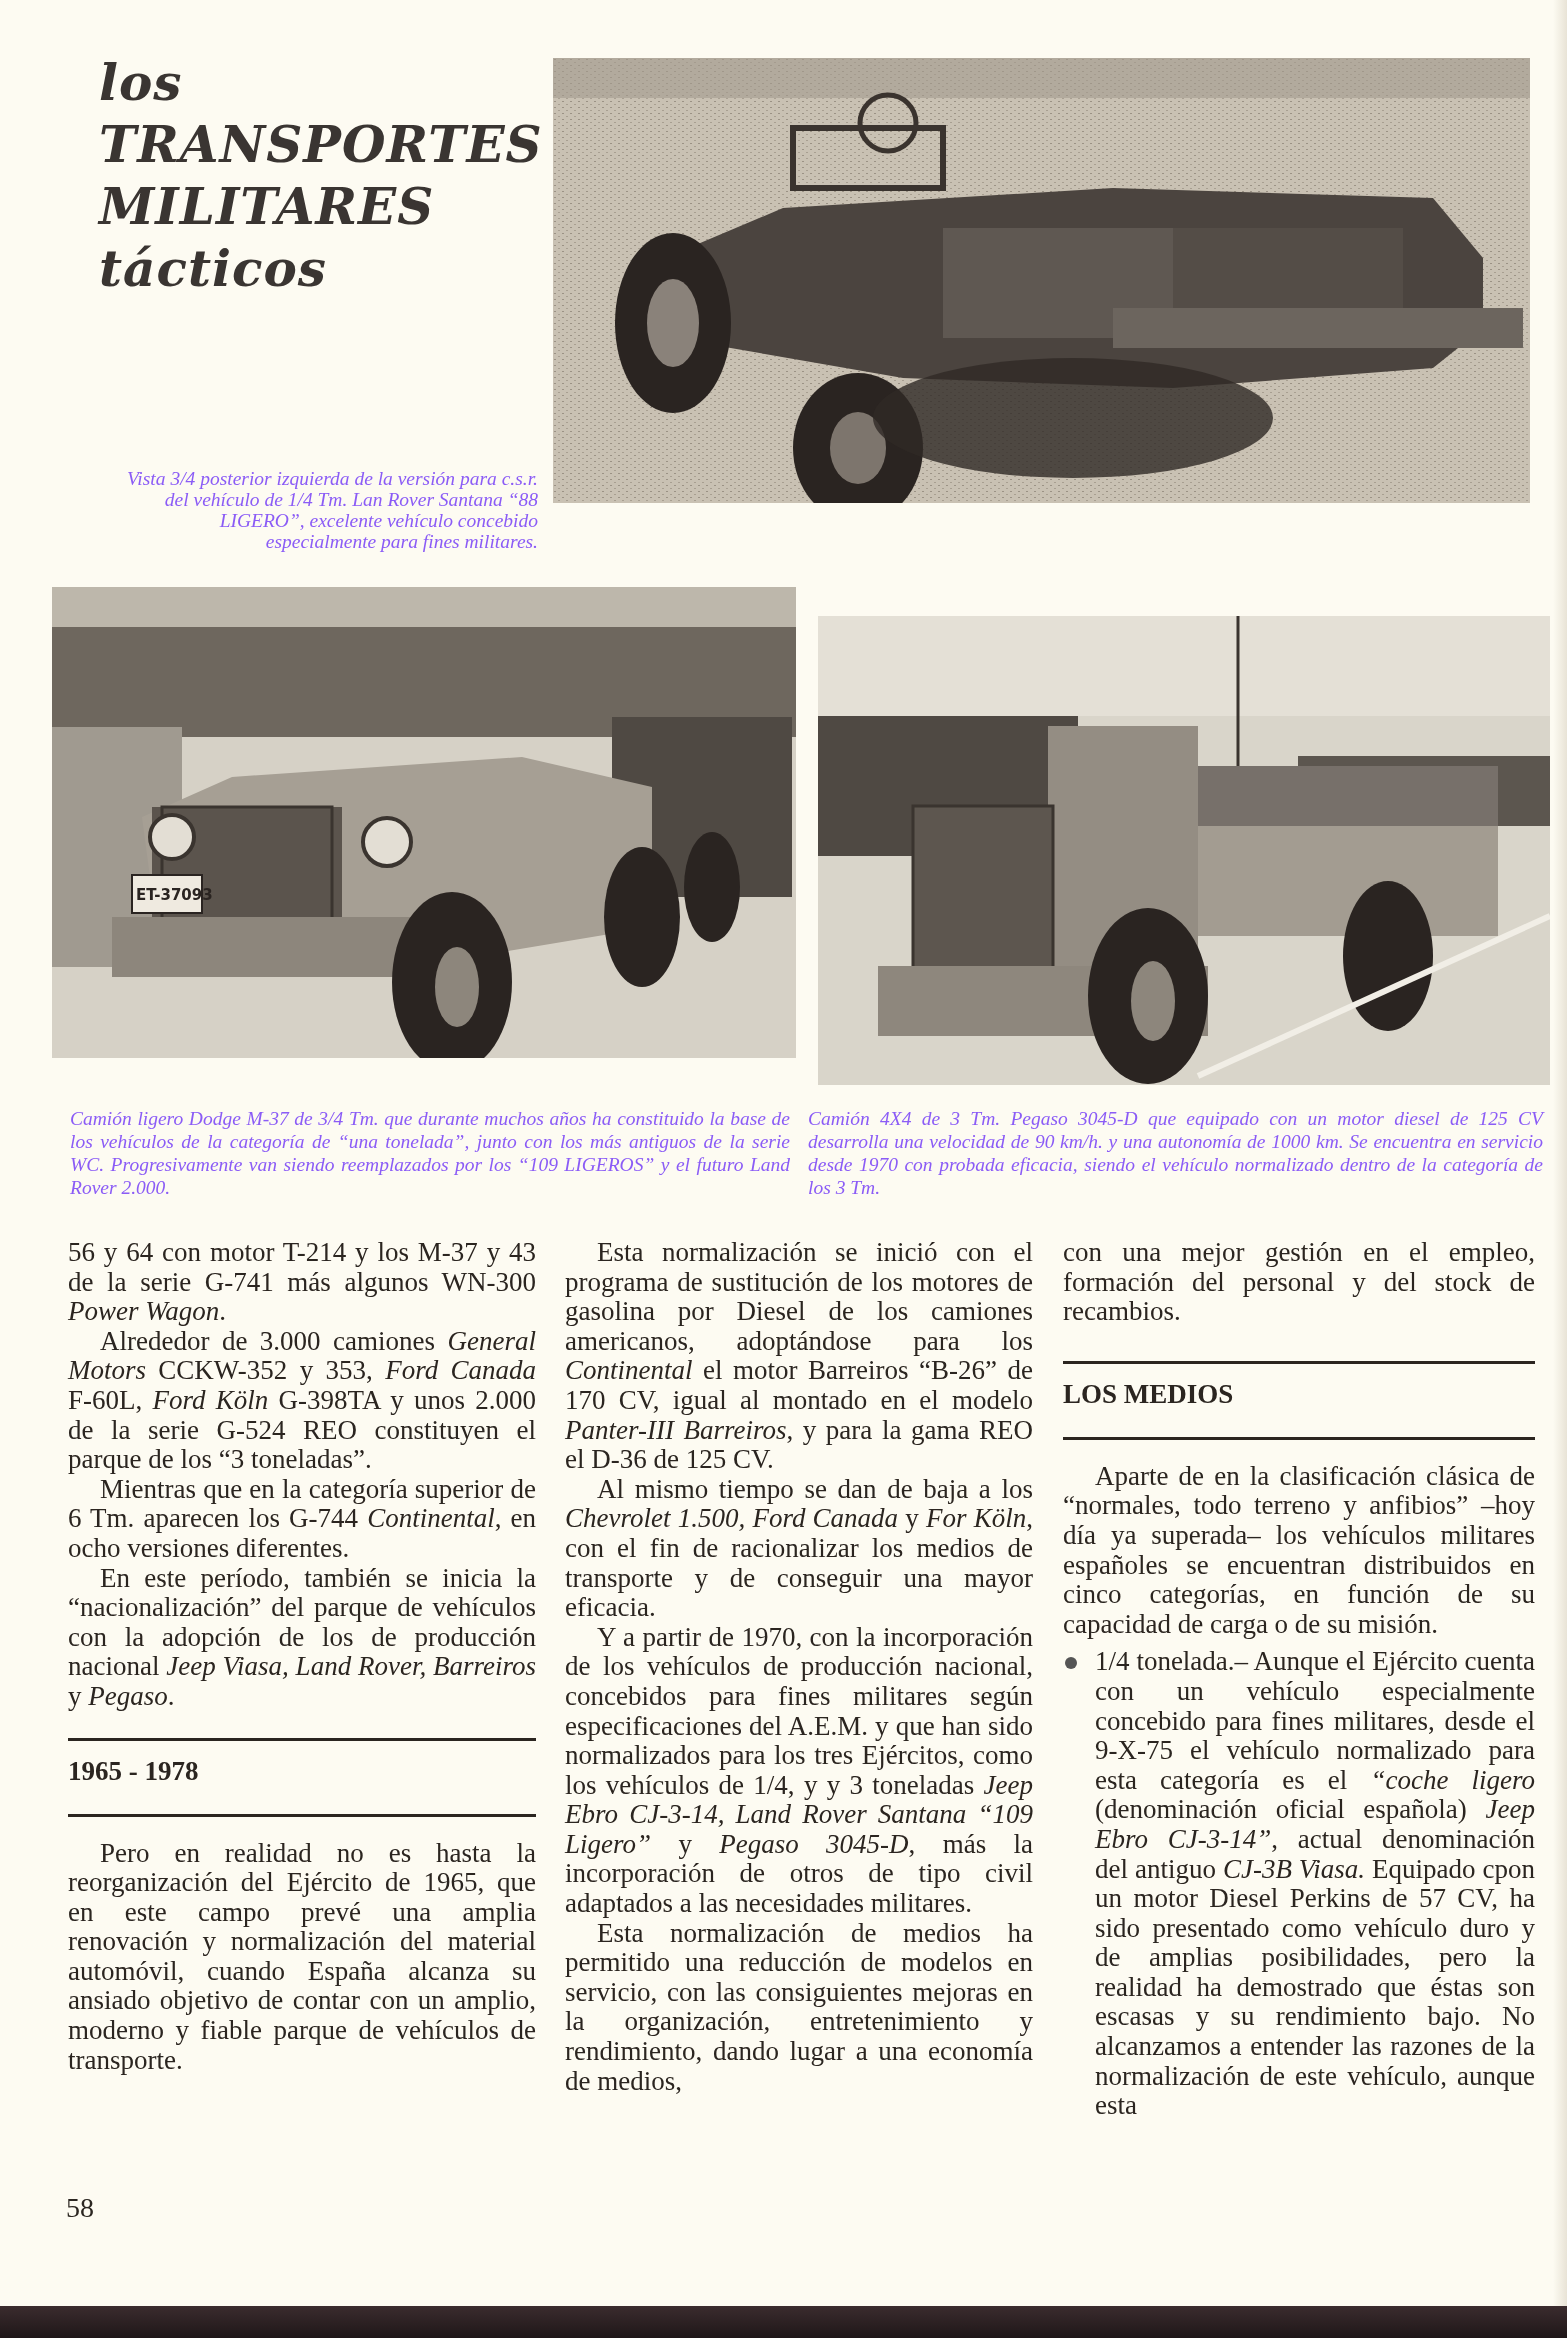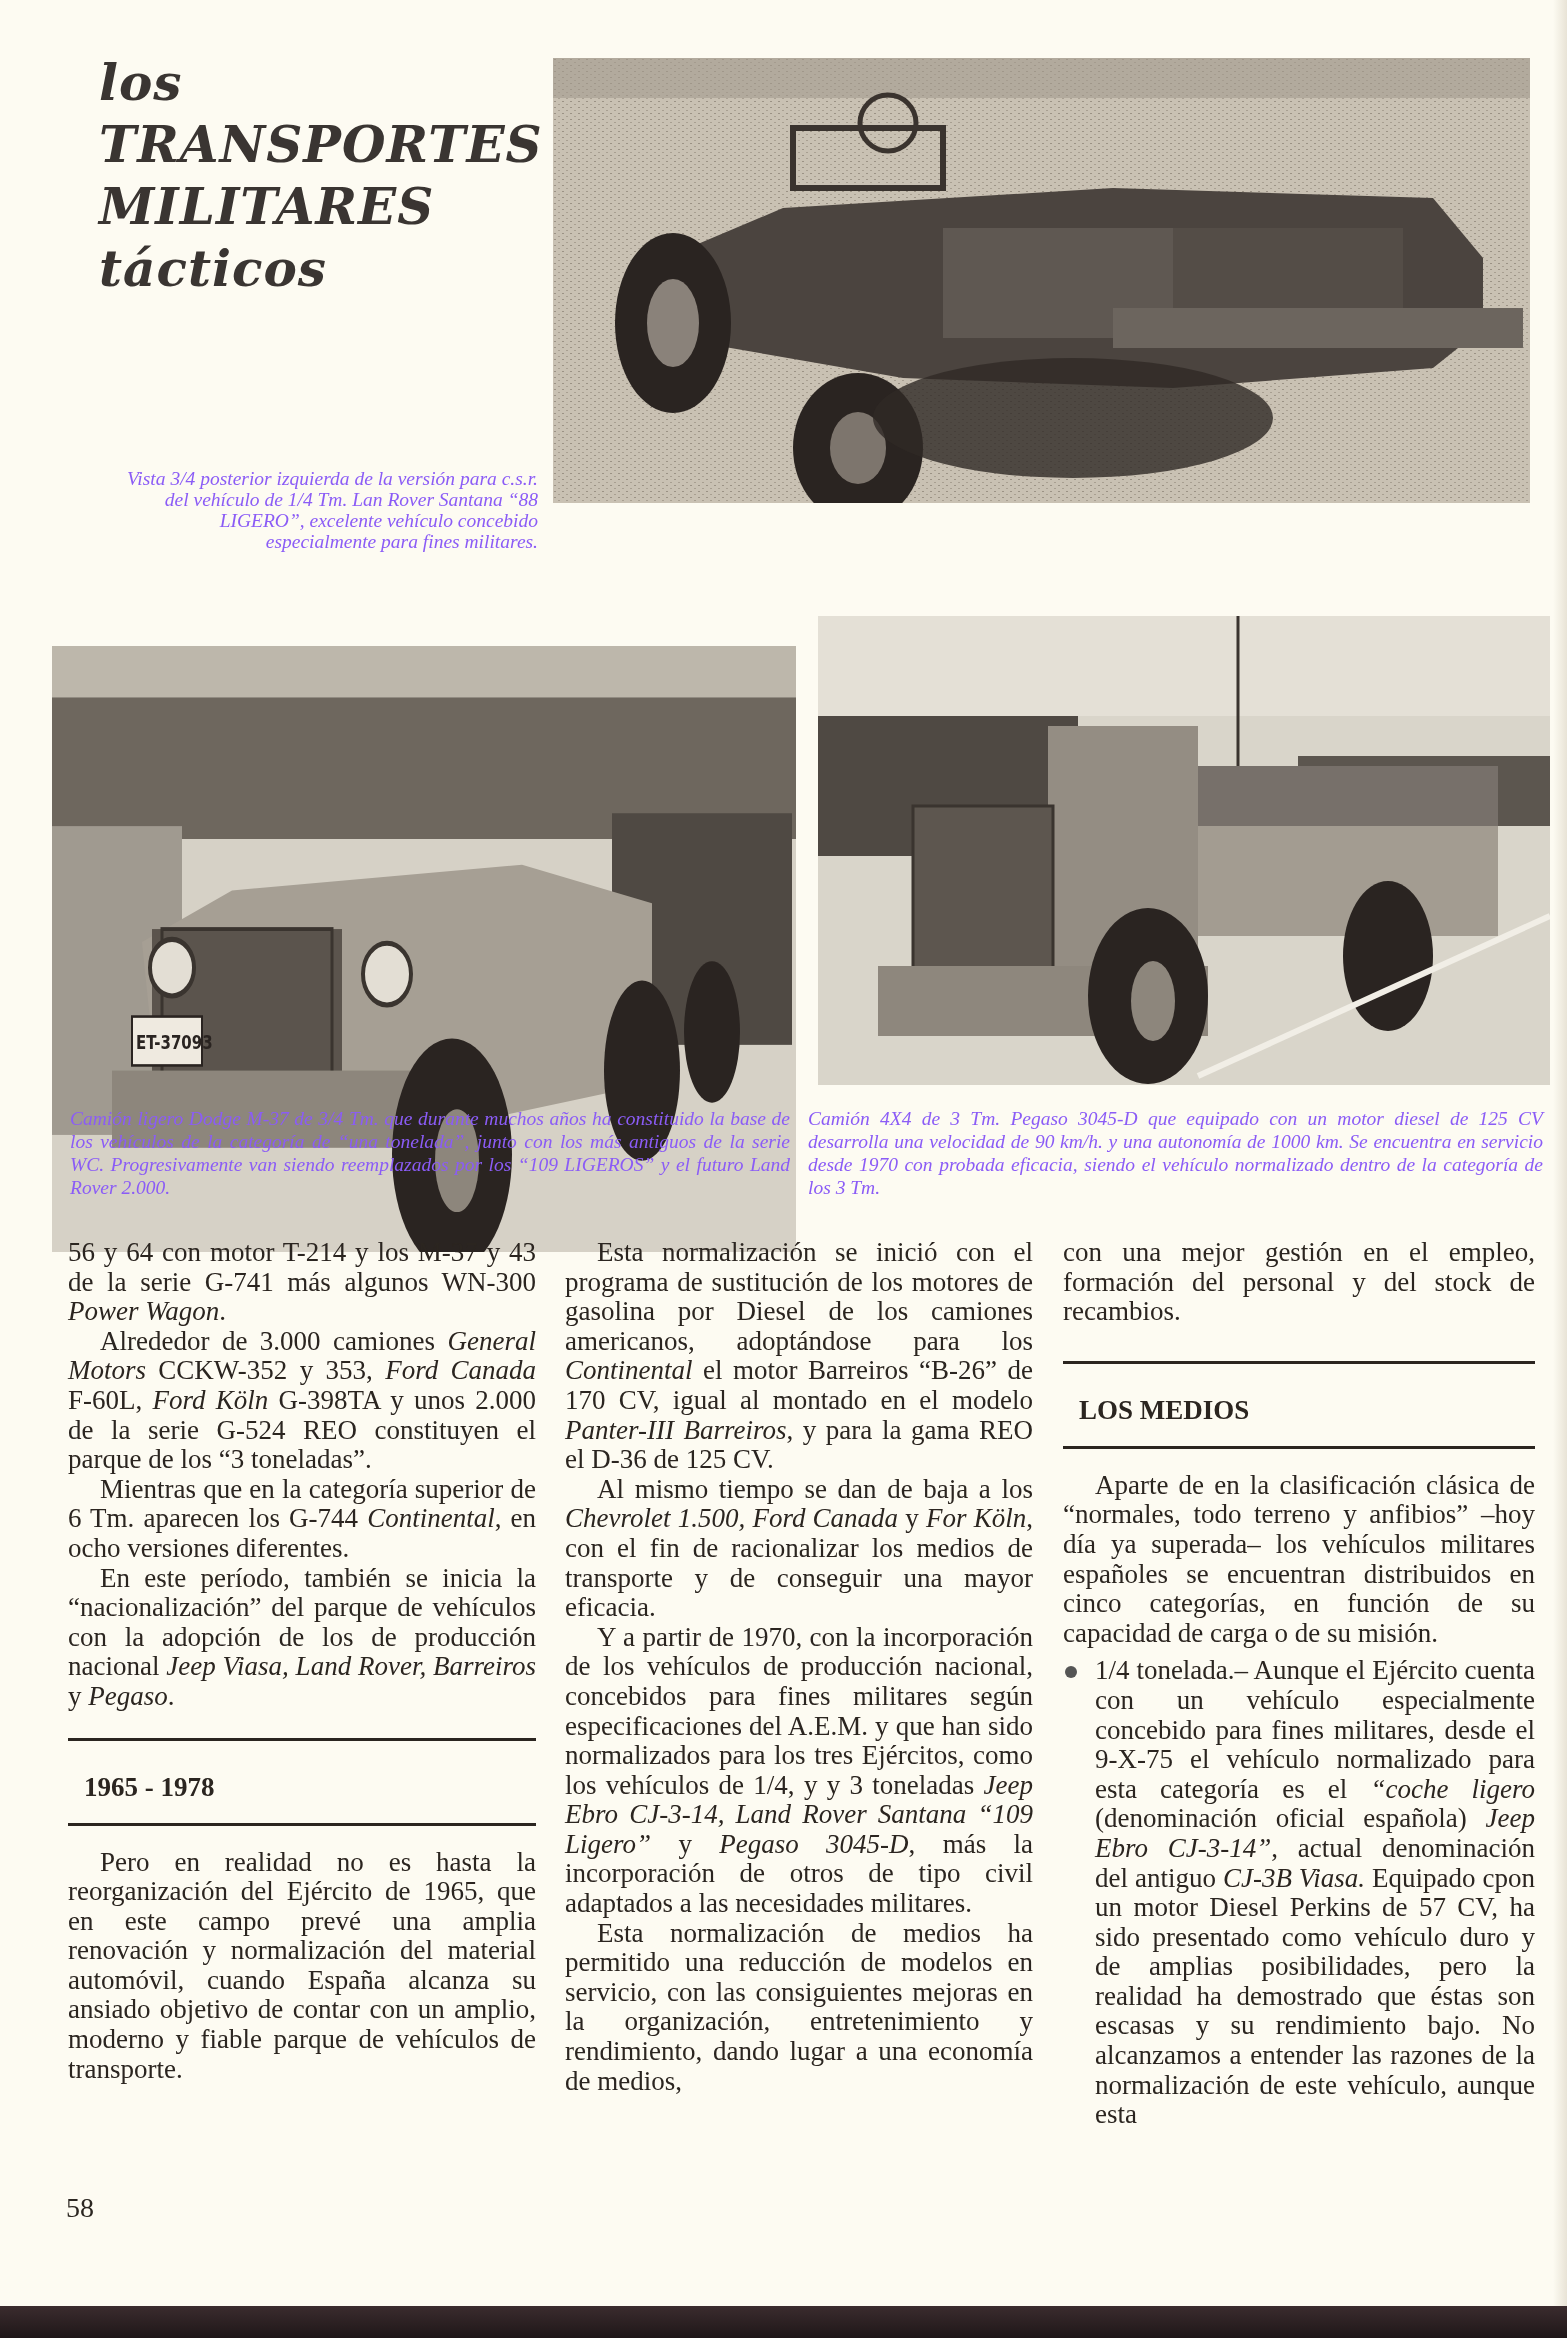--- a/index.html
+++ b/index.html
@@ -14,42 +14,42 @@
     font-family:"DejaVu Serif", serif; font-weight:bold; font-style:italic;
     font-size:50px; line-height:62px; color:#3a3532; letter-spacing:1px;
   }
   .title span { display:block;margin-left:27px; }
   .photo {
     position:absolute; overflow:hidden;
     background:#8c857b;
   }
   .photo svg { width:100%; height:100%; display:block; }
   #photo-top { left:553px; top:58px; width:977px; height:445px; }
-  #photo-dodge { left:52px; top:646px; width:744px; height:606px; }
+  #photo-dodge { left:52px; top:587px; width:744px; height:471px; }
   #photo-pegaso { left:818px; top:616px; width:732px; height:469px; }
   .cap {
     position:absolute; margin:0; font-style:italic; font-size:19.5px; line-height:23px;
     color:#8b5cf6;
   }
   #cap-top { left:120px; top:468px; width:418px; text-align:right; font-size:19.5px; line-height:21px; }
   #cap-dodge { left:70px; top:1107px; width:720px; text-align:justify; text-align-last:left; }
   #cap-pegaso { left:808px; top:1107px; width:735px; text-align:justify; text-align-last:left; }
   .col {
     position:absolute; top:1238px; font-size:27px; line-height:29.6px;
     text-align:justify; color:#2b2520;
   }
   .col p { margin:0; text-indent:0; }
   .col p.ind { text-indent:32px; }
   #col1 { left:68px; width:468px; }
   #col2 { left:565px; width:468px; }
   #col3 { left:1063px; width:472px; }
   .rule { border:0; border-top:3px solid #2b2520; margin:0; }
   .section-head {
-    font-weight:bold; font-size:27px; line-height:29px; margin:16px;
-    padding:16px 0 5px 0;
+    font-weight:bold; font-size:27px; line-height:29px; margin:0;
+    padding:16px 0 28px 0;
   }
   .gap { height:26px; }
   .bullet-item { position:relative; padding-left:32px; text-align:justify; }
   .bullet-dot {
     position:absolute; left:2px; top:10px; width:12px; height:12px; border-radius:50%;
     background:#555;
   }
   .page-num { position:absolute; left:66px; top:2192px; font-size:28px; margin:0; }
   .bottom-strip {
     position:absolute; left:0; top:2306px; width:1567px; height:32px;

